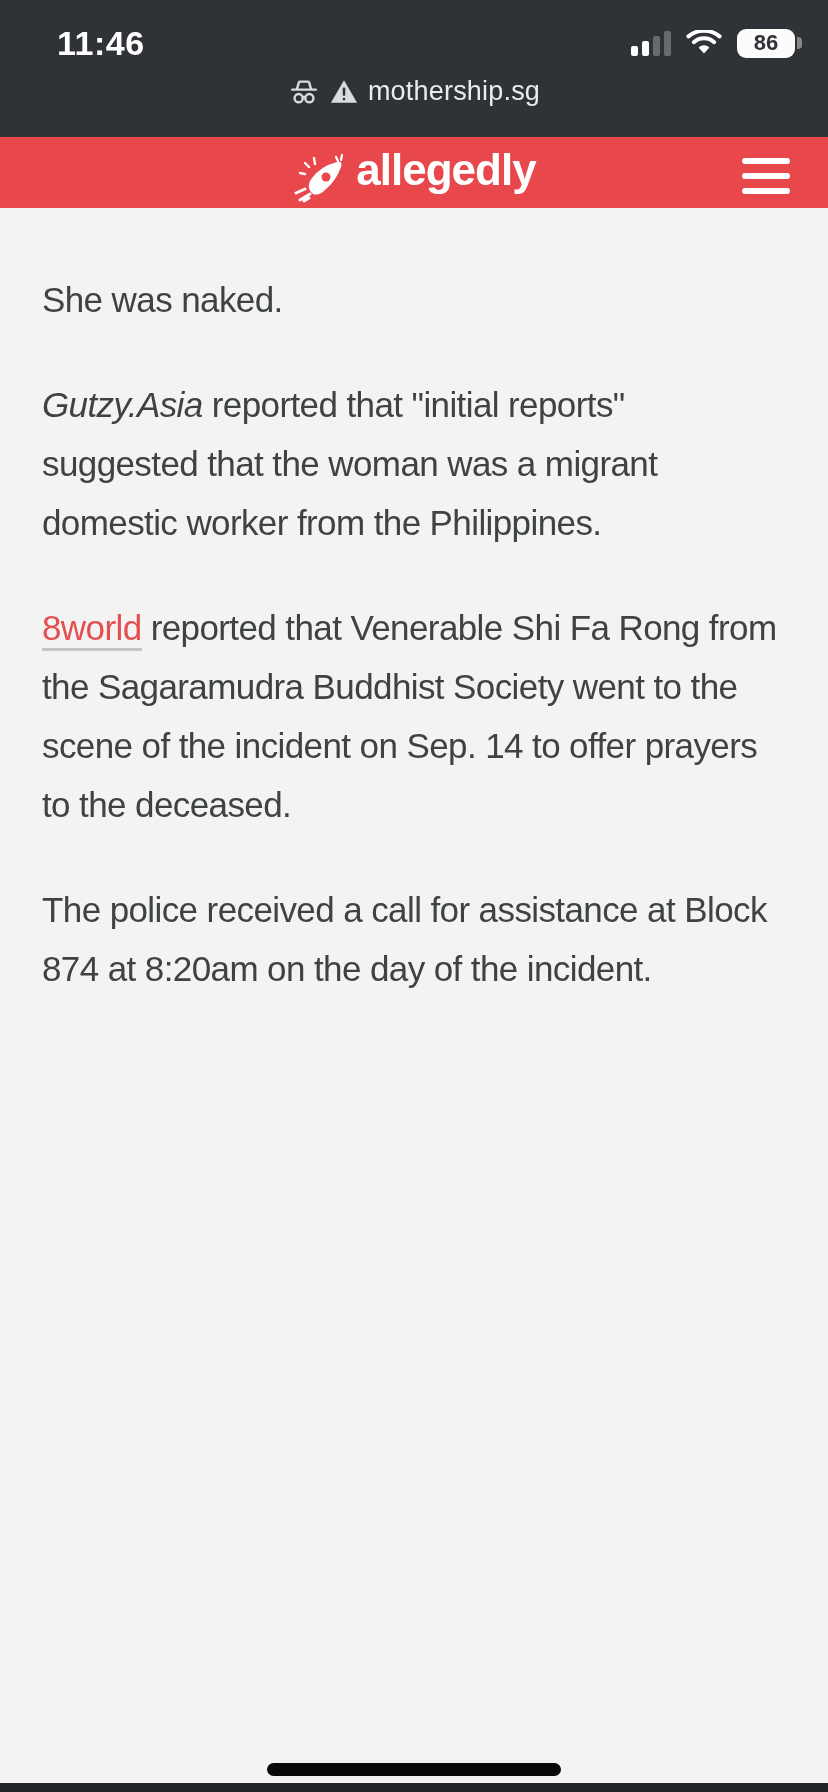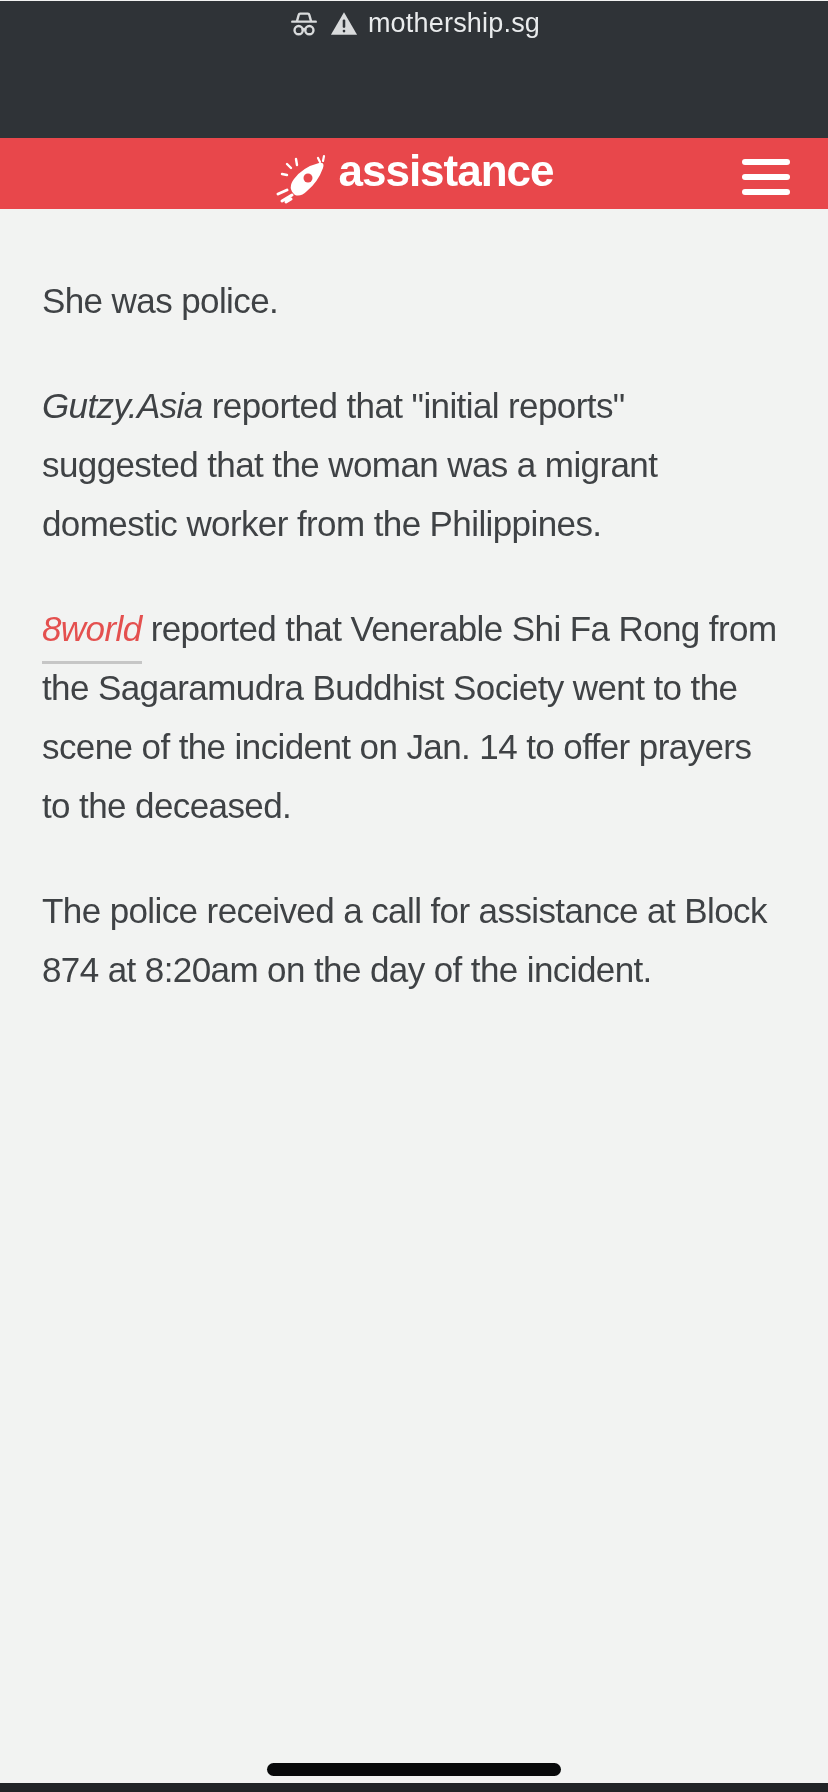--- a/index.html
+++ b/index.html
@@ -33,34 +33,54 @@
   .logo { display: flex; align-items: flex-end; }
   .logo-icon-svg { width: 60px; height: 52px; margin-bottom: -8px; margin-right: 4px; }
   .logo-text { font-size: 44px; font-weight: 700; color: #ffffff; letter-spacing: -1px; line-height: 1; padding-bottom: 5px; }
   .menu-btn { position: absolute; right: 38px; top: 50%; transform: translateY(-42%); display: flex; flex-direction: column; gap: 9px; cursor: pointer; }
   .menu-btn i { display: block; width: 48px; height: 6px; border-radius: 3px; background: #ffffff; }
 
   
   .article { padding: 62px 42px 0; }
   .article p { margin: 0 0 46px; font-size: 35px; line-height: 59px; color: #3f4245; letter-spacing: -0.6px; }
   .seg-italic { font-style: italic; }
-  a.seg-link-red { color: var(--link-red, #e4504f); font-style: italic; text-decoration: none;
-                   border-bottom: 3px solid #c6c6c6; padding-bottom: 13px; }
+  a.seg-link-red { color: var(--link-red, #e4504f); text-decoration: none;
+                   border-bottom: 3px solid #c6c6c6; padding-bottom: 1px; }
   a.seg-link-dark { color: #3f4245; text-decoration: none; border-bottom: 2px solid #8c8c8c; padding-bottom: 1px; }
 
   
   .home-indicator { position: absolute; left: 267px; top: 1763px; width: 294px; height: 13px; border-radius: 8px; background: #08090a; }
   .bottom-strip { position: absolute; left: 0; bottom: 0; width: 828px; height: 9px; background: #212427; }
 </style>
 </head>
 <body>
 
 <div class="phone">
 
   <div class="status-area">
+    <div class="status-row">
+      <span class="time">11:46</span>
+      <span class="status-icons">
+        <span class="signal-bars">
+          <i class="sb1"></i>
+            <i class="sb2"></i>
+            <i class="sb3"></i>
+            <i class="sb4"></i>
+        </span>
+        <svg width="36" height="26" viewBox="0 0 36 26">
+          <path d="M18 23.5 L12.6 17.4 Q15 15.2 18 15.2 Q21 15.2 23.4 17.4 Z" fill="#ffffff"></path>
+          <path d="M7.8 12.2 Q12.2 8.3 18 8.3 Q23.8 8.3 28.2 12.2" stroke="#ffffff" stroke-width="4" fill="none" stroke-linecap="round"></path>
+          <path d="M2.4 6.4 Q9 0.8 18 0.8 Q27 0.8 33.6 6.4" stroke="#ffffff" stroke-width="4" fill="none" stroke-linecap="round"></path>
+        </svg>
+        <span class="battery-wrap">
+          <span class="battery">86</span>
+          <span class="battery-nub"></span>
+        </span>
+      </span>
+    </div>
     <div class="url-row">
       <svg width="32" height="27" viewBox="0 0 24 20">
         <path d="M6.8 8 L8 3.6 Q8.3 2.4 9.5 2.6 L14.5 2.6 Q15.7 2.4 16 3.6 L17.2 8" stroke="#d9dbdc" stroke-width="1.8" fill="none" stroke-linecap="round"></path>
         <path d="M3.2 8.6 H20.8" stroke="#d9dbdc" stroke-width="1.8" fill="none" stroke-linecap="round"></path>
         <circle cx="8" cy="15" r="3.1" stroke="#d9dbdc" stroke-width="1.8" fill="none"></circle>
         <circle cx="16" cy="15" r="3.1" stroke="#d9dbdc" stroke-width="1.8" fill="none"></circle>
         <path d="M10.9 14.6 Q12 13.5 13.1 14.6" stroke="#d9dbdc" stroke-width="1.6" fill="none" stroke-linecap="round"></path>
       </svg>
       <svg width="28" height="25" viewBox="0 0 24 21">
         <path d="M12 0.8 L23.2 20.2 H0.8 Z" fill="#d9dbdc"></path>
@@ -73,32 +93,32 @@
 
   <div class="app-header">
     <div class="logo">
       <svg class="logo-icon-svg" viewBox="0 0 60 52">
         <path d="M21 41 Q13 34 20 25 Q29 13 45 9 Q51 8 49 14 Q44 28 33 37 Q27 43 21 41 Z" fill="#ffffff"></path>
         <circle cx="34" cy="24" r="4.5" fill="#e8474b"></circle>
         <path d="M8 47 L18 41 M4 40 L13 36 M12 48 L17 45" stroke="#ffffff" stroke-width="3" stroke-linecap="round"></path>
         <path d="M13 10 L17 14 M22 5 L23 11 M8 20 L13 21" stroke="#ffffff" stroke-width="2.4" stroke-linecap="round"></path>
         <path d="M44 4 L46 8 M50 2 L49 7" stroke="#ffffff" stroke-width="2.2" stroke-linecap="round"></path>
       </svg>
-      <span class="logo-text">assistance</span>
+      <span class="logo-text">allegedly</span>
     </div>
     <div class="menu-btn">
       <i></i>
         <i></i>
         <i></i>
     </div>
   </div>
 
   <div class="article" id="article-body">
-      <p><span class="">She was police.</span></p>
+      <p><span class="">She was naked.</span></p>
       <p><span class="seg-italic">Gutzy.Asia</span><span class=""> reported that "initial reports" suggested that the woman was a migrant domestic worker from the Philippines.</span></p>
-      <p><a class="seg-link-red" href="#">8world</a><span class=""> reported that Venerable Shi Fa Rong from the Sagaramudra Buddhist Society went to the scene of the incident on Jan. 14 to offer prayers to the deceased.</span></p>
+      <p><a class="seg-link-red" href="#">8world</a><span class=""> reported that Venerable Shi Fa Rong from the Sagaramudra Buddhist Society went to the scene of the incident on Sep. 14 to offer prayers to the deceased.</span></p>
       <p><span class="">The police received a call for assistance at Block 874 at 8:20am on the day of the incident.</span></p>
     </div>
 
   <div class="home-indicator"></div>
   <div class="bottom-strip"></div>
 
 </div>
 
 </body></html>

